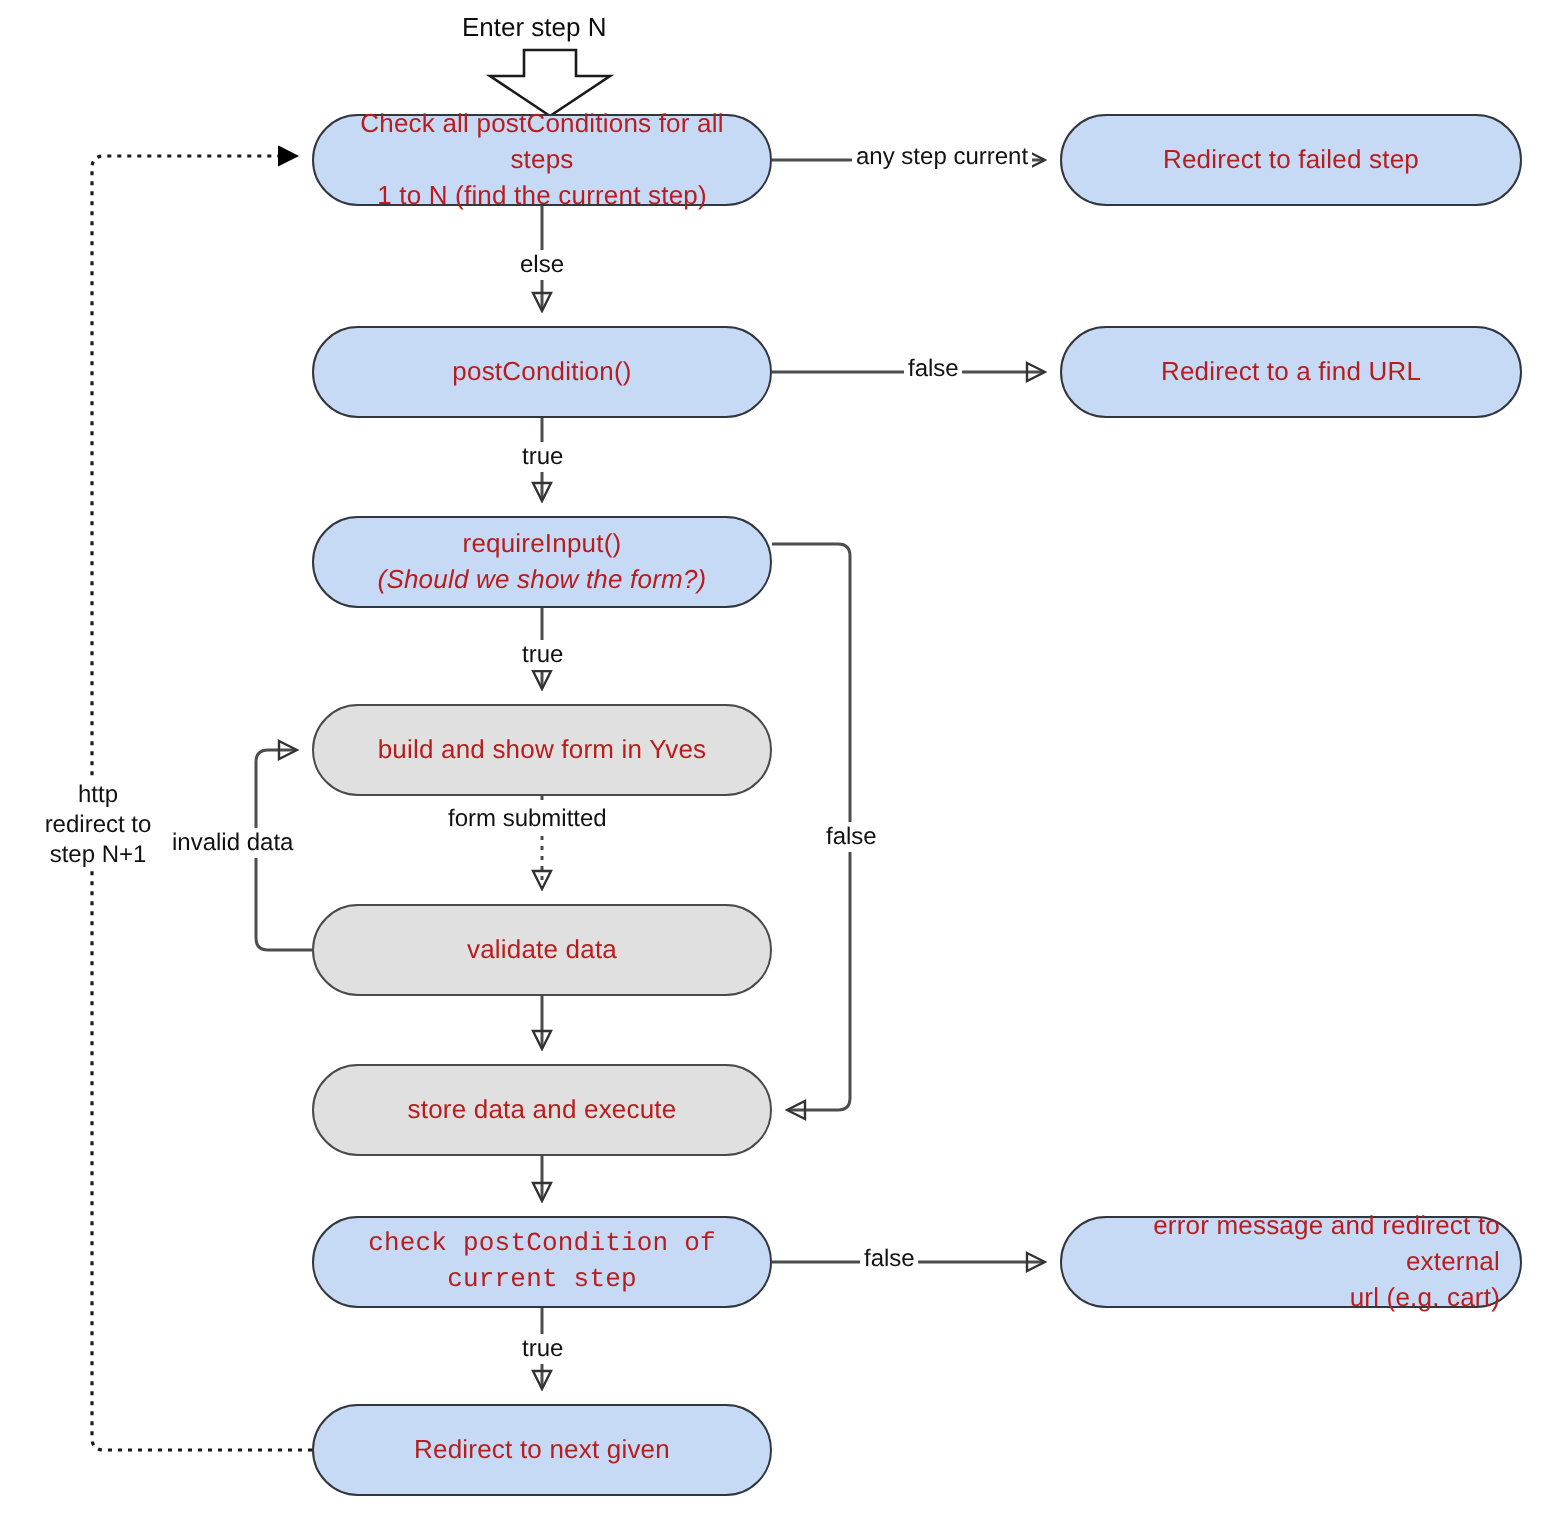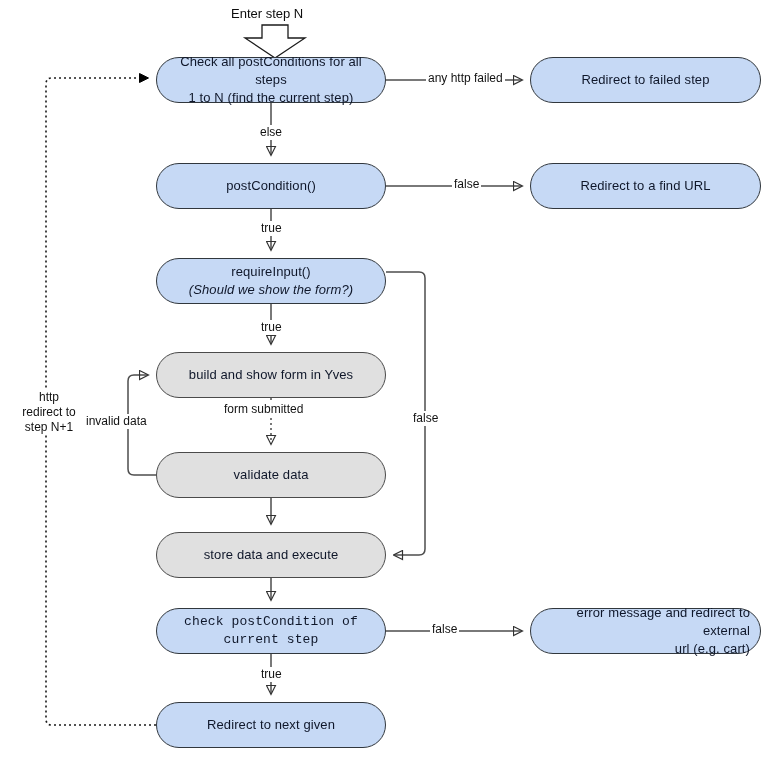--- a/index.html
+++ b/index.html
@@ -9,21 +9,21 @@
   .node{
     position:absolute;
     box-sizing:border-box;
     border:1.2px solid #3f3f3f;
     border-radius:23px;
     display:flex;
     align-items:center;
     justify-content:center;
     text-align:center;
     font-size:13px;
-    color:#0f172a;
+    color:#b91c1c;
     line-height:18px;
     padding:2px 10px;
     letter-spacing:0.1px;
   }
   .node.blue{background:#c6d9f5;border-color:#31373d;}
   .node.grey{background:#e0e0e0;border-color:#4a4a4a;}
   .node .l2{font-style:italic;}
   .edge-label{
     position:absolute;
     font-size:12px;
@@ -142,21 +142,21 @@
     <div>
       <div>error message and redirect to external</div>
       <div>url (e.g. cart)</div>
     </div>
   </div>
 
   <div class="node blue" style="left:156px;top:702px;width:230px;height:46px;">
     <div>Redirect to next given</div>
   </div>
 
-  <div class="edge-label" style="left:426px;top:71px;">any http failed</div>
+  <div class="edge-label" style="left:426px;top:71px;">any step current</div>
 
   <div class="edge-label" style="left:258px;top:125px;">else</div>
 
   <div class="edge-label" style="left:452px;top:177px;">false</div>
 
   <div class="edge-label" style="left:259px;top:221px;">true</div>
 
   <div class="edge-label" style="left:259px;top:320px;">true</div>
 
   <div class="edge-label" style="left:411px;top:411px;">false</div>

